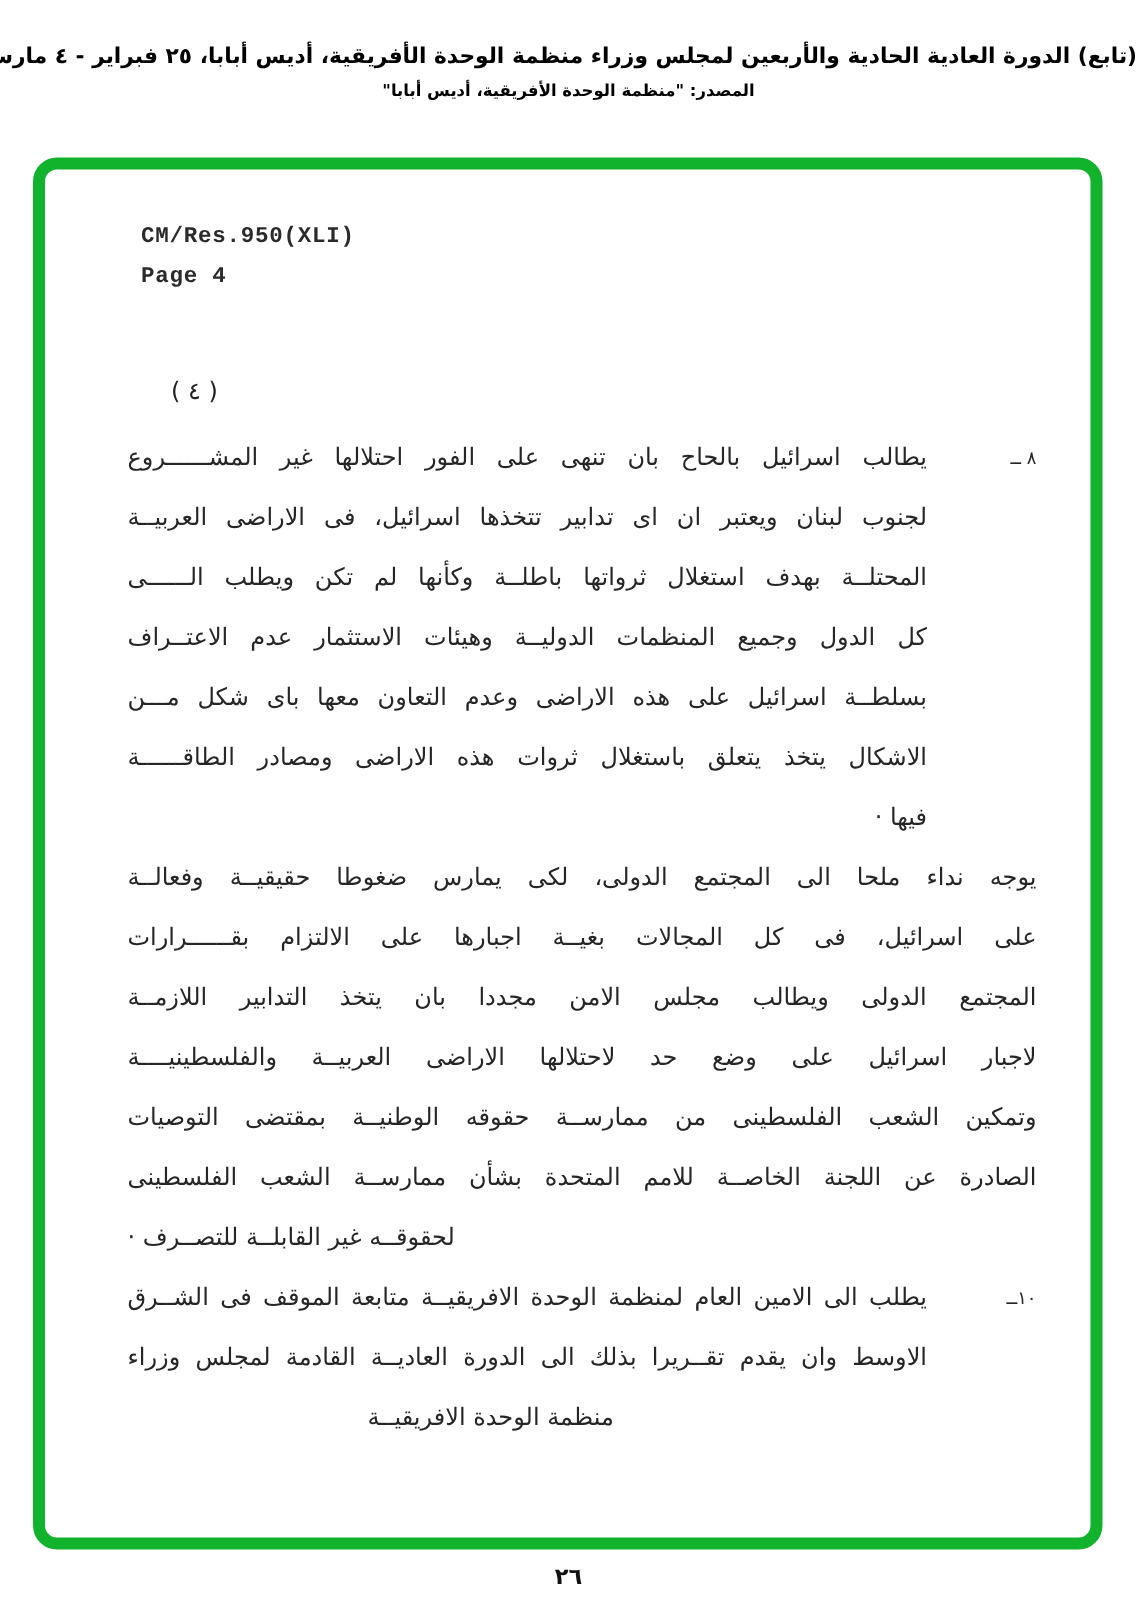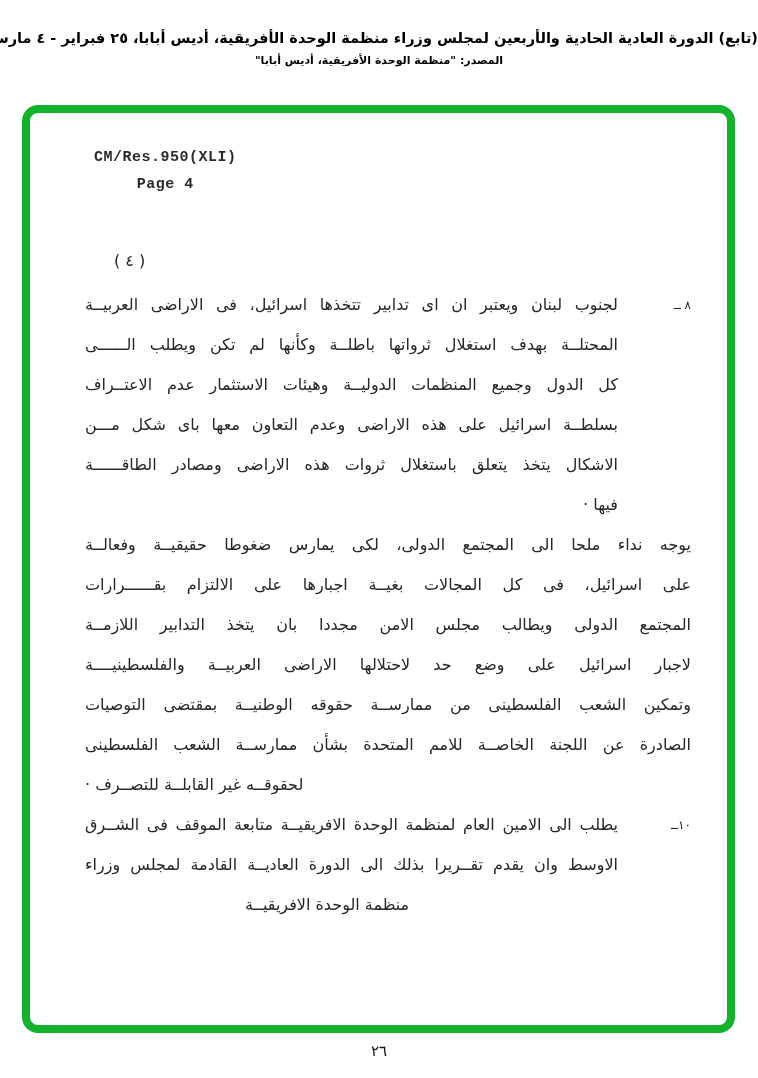--- a/index.html
+++ b/index.html
@@ -50,21 +50,20 @@
   
   .ref-block {
     position: absolute;
     left: 64px;
     top: 36px;
     font-family: "Liberation Mono", "DejaVu Sans Mono", monospace;
     font-size: 15px;
     font-weight: bold;
     color: #2b2b2b;
     letter-spacing: 0.5px;
-    text-align: center;
   }
   .ref-page { margin-top: 10px; }
 
   
   .section-num {
     position: absolute;
     left: 84px;
     top: 138px;
     font-size: 16px;
     color: #222;
@@ -100,21 +99,21 @@
   .line.end-right { text-align: center;  text-align-last: right; }
   .line.end-left  { text-align: center;   text-align-last: left; }
   .line.indent-left { text-align: center; text-align-last: left; padding-left: 160px; }
 
   
   .page-number {
     position: absolute;
     top: 1042px;
     left: 0; right: 0;
     text-align: center;
-    font-weight: normal;
+    font-weight: bold;
     font-size: 15px;
     letter-spacing: 4px;
     color: #111;
   }
 </style>
 </head>
 <body>
 
 <div class="screen">
 
@@ -131,20 +130,21 @@
         <div class="ref-page">Page 4</div>
       </div>
 
       <div class="section-num">( ٤ )</div>
 
       <div class="doc-body">
 
         <div class="para">
           <div class="marker">٨ ــ</div>
           <div class="lines">
+            <div class="line">يطالب اسرائيل بالحاح بان تنهى على الفور احتلالها غير المشــــــروع</div>
             <div class="line">لجنوب لبنان ويعتبر ان اى تدابير تتخذها اسرائيل، فى الاراضى العربيــة</div>
             <div class="line">المحتلــة بهدف استغلال ثرواتها باطلــة وكأنها لم تكن ويطلب الــــــى</div>
             <div class="line">كل الدول وجميع المنظمات الدوليــة وهيئات الاستثمار عدم الاعتــراف</div>
             <div class="line">بسلطــة اسرائيل على هذه الاراضى وعدم التعاون معها باى شكل مـــن</div>
             <div class="line">الاشكال يتخذ يتعلق باستغلال ثروات هذه الاراضى ومصادر الطاقــــــة</div>
             <div class="line end-right">فيها ·</div>
           </div>
         </div>
 
         <div class="para">

